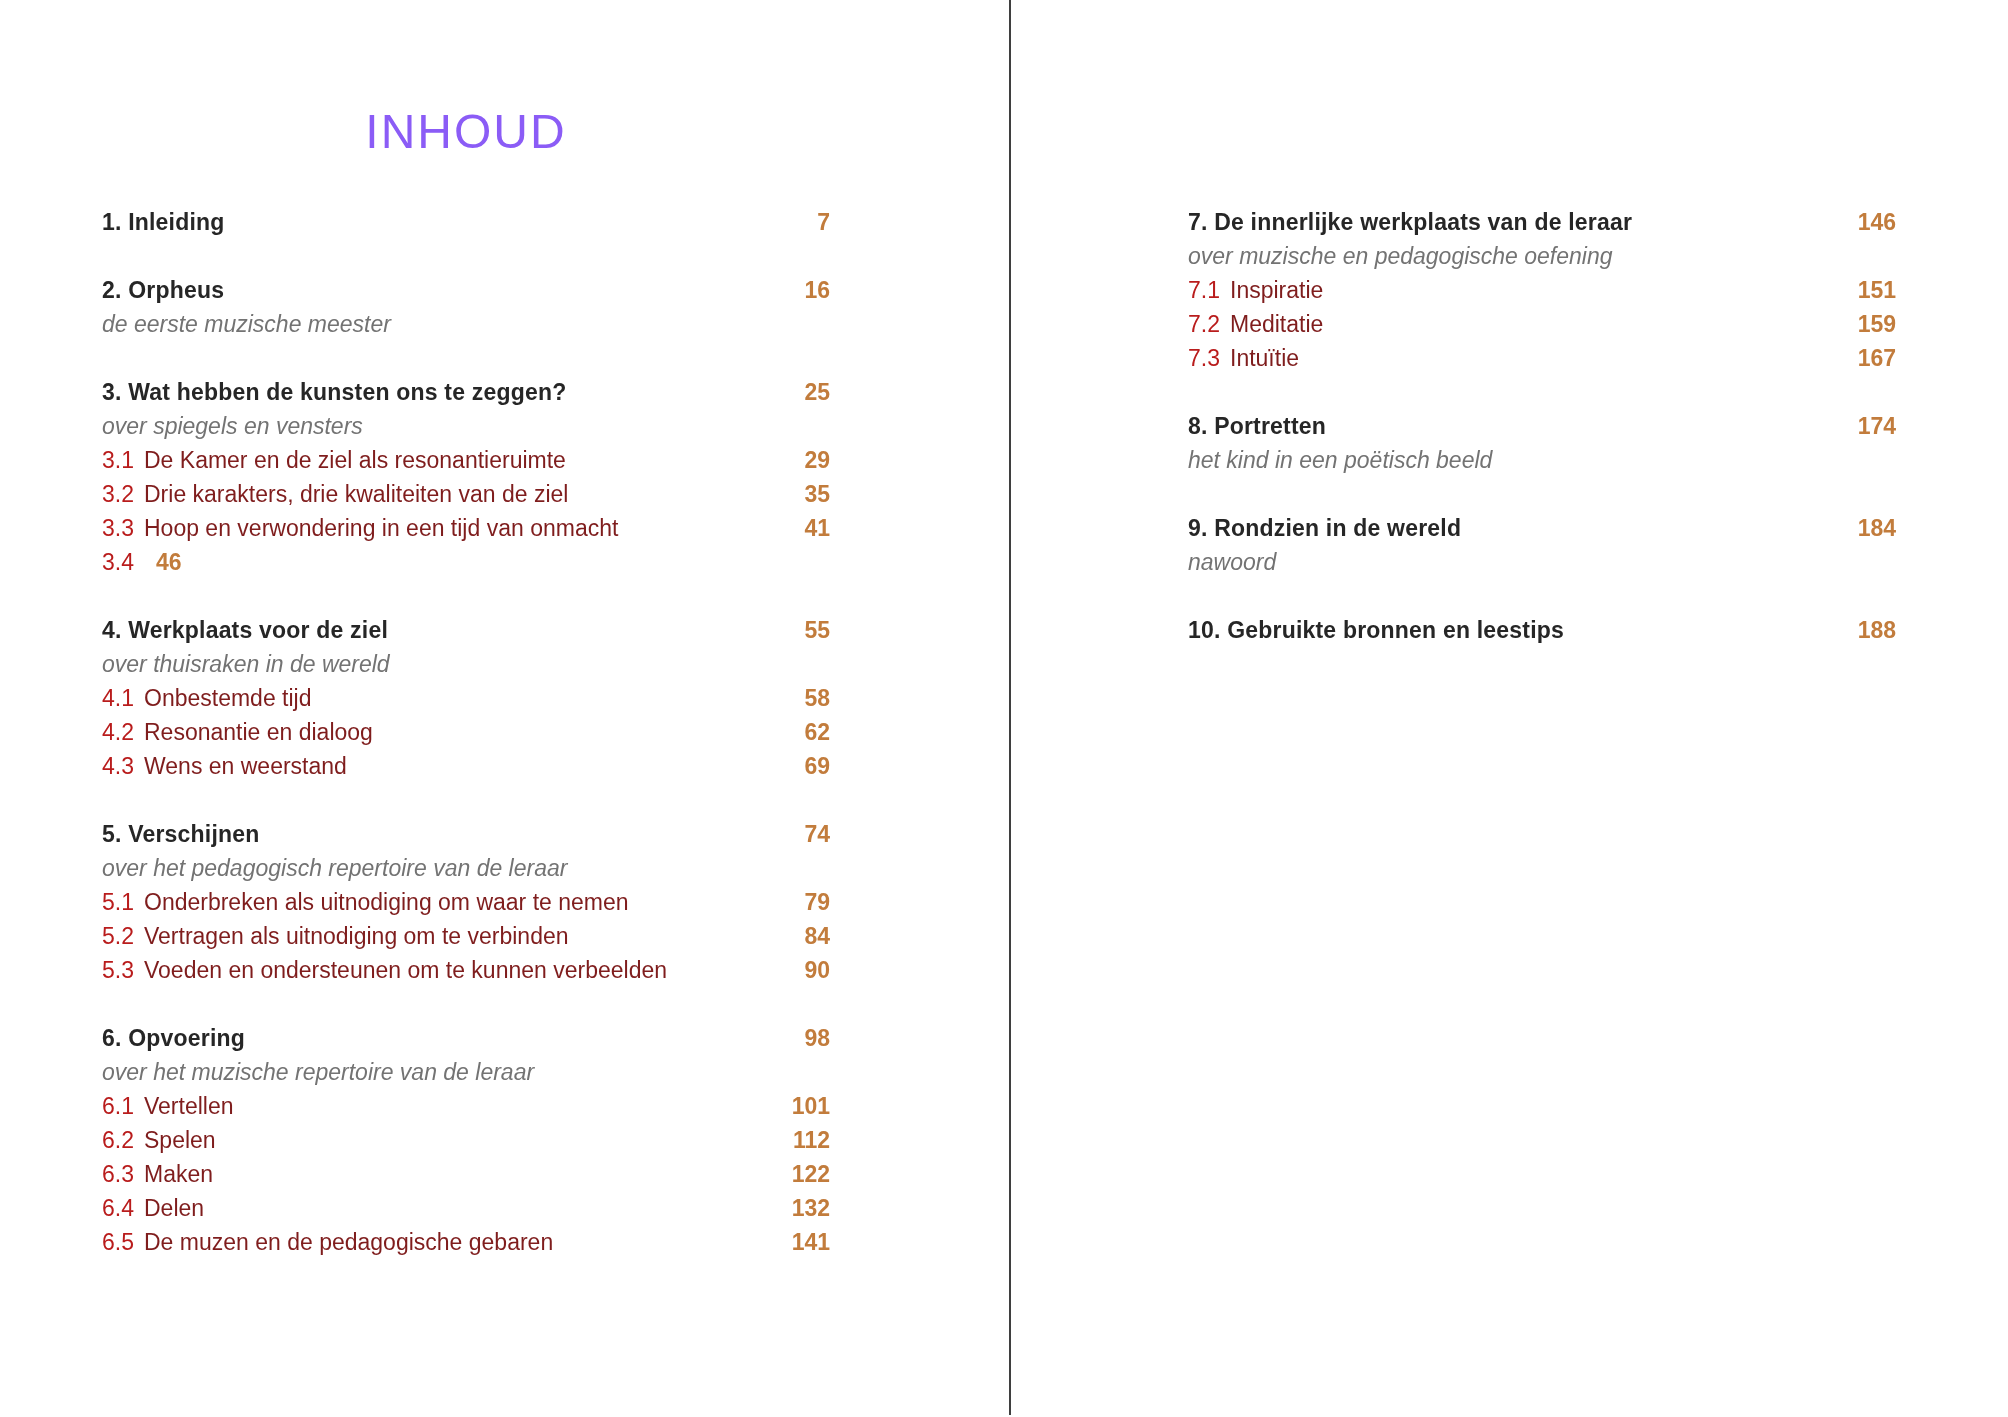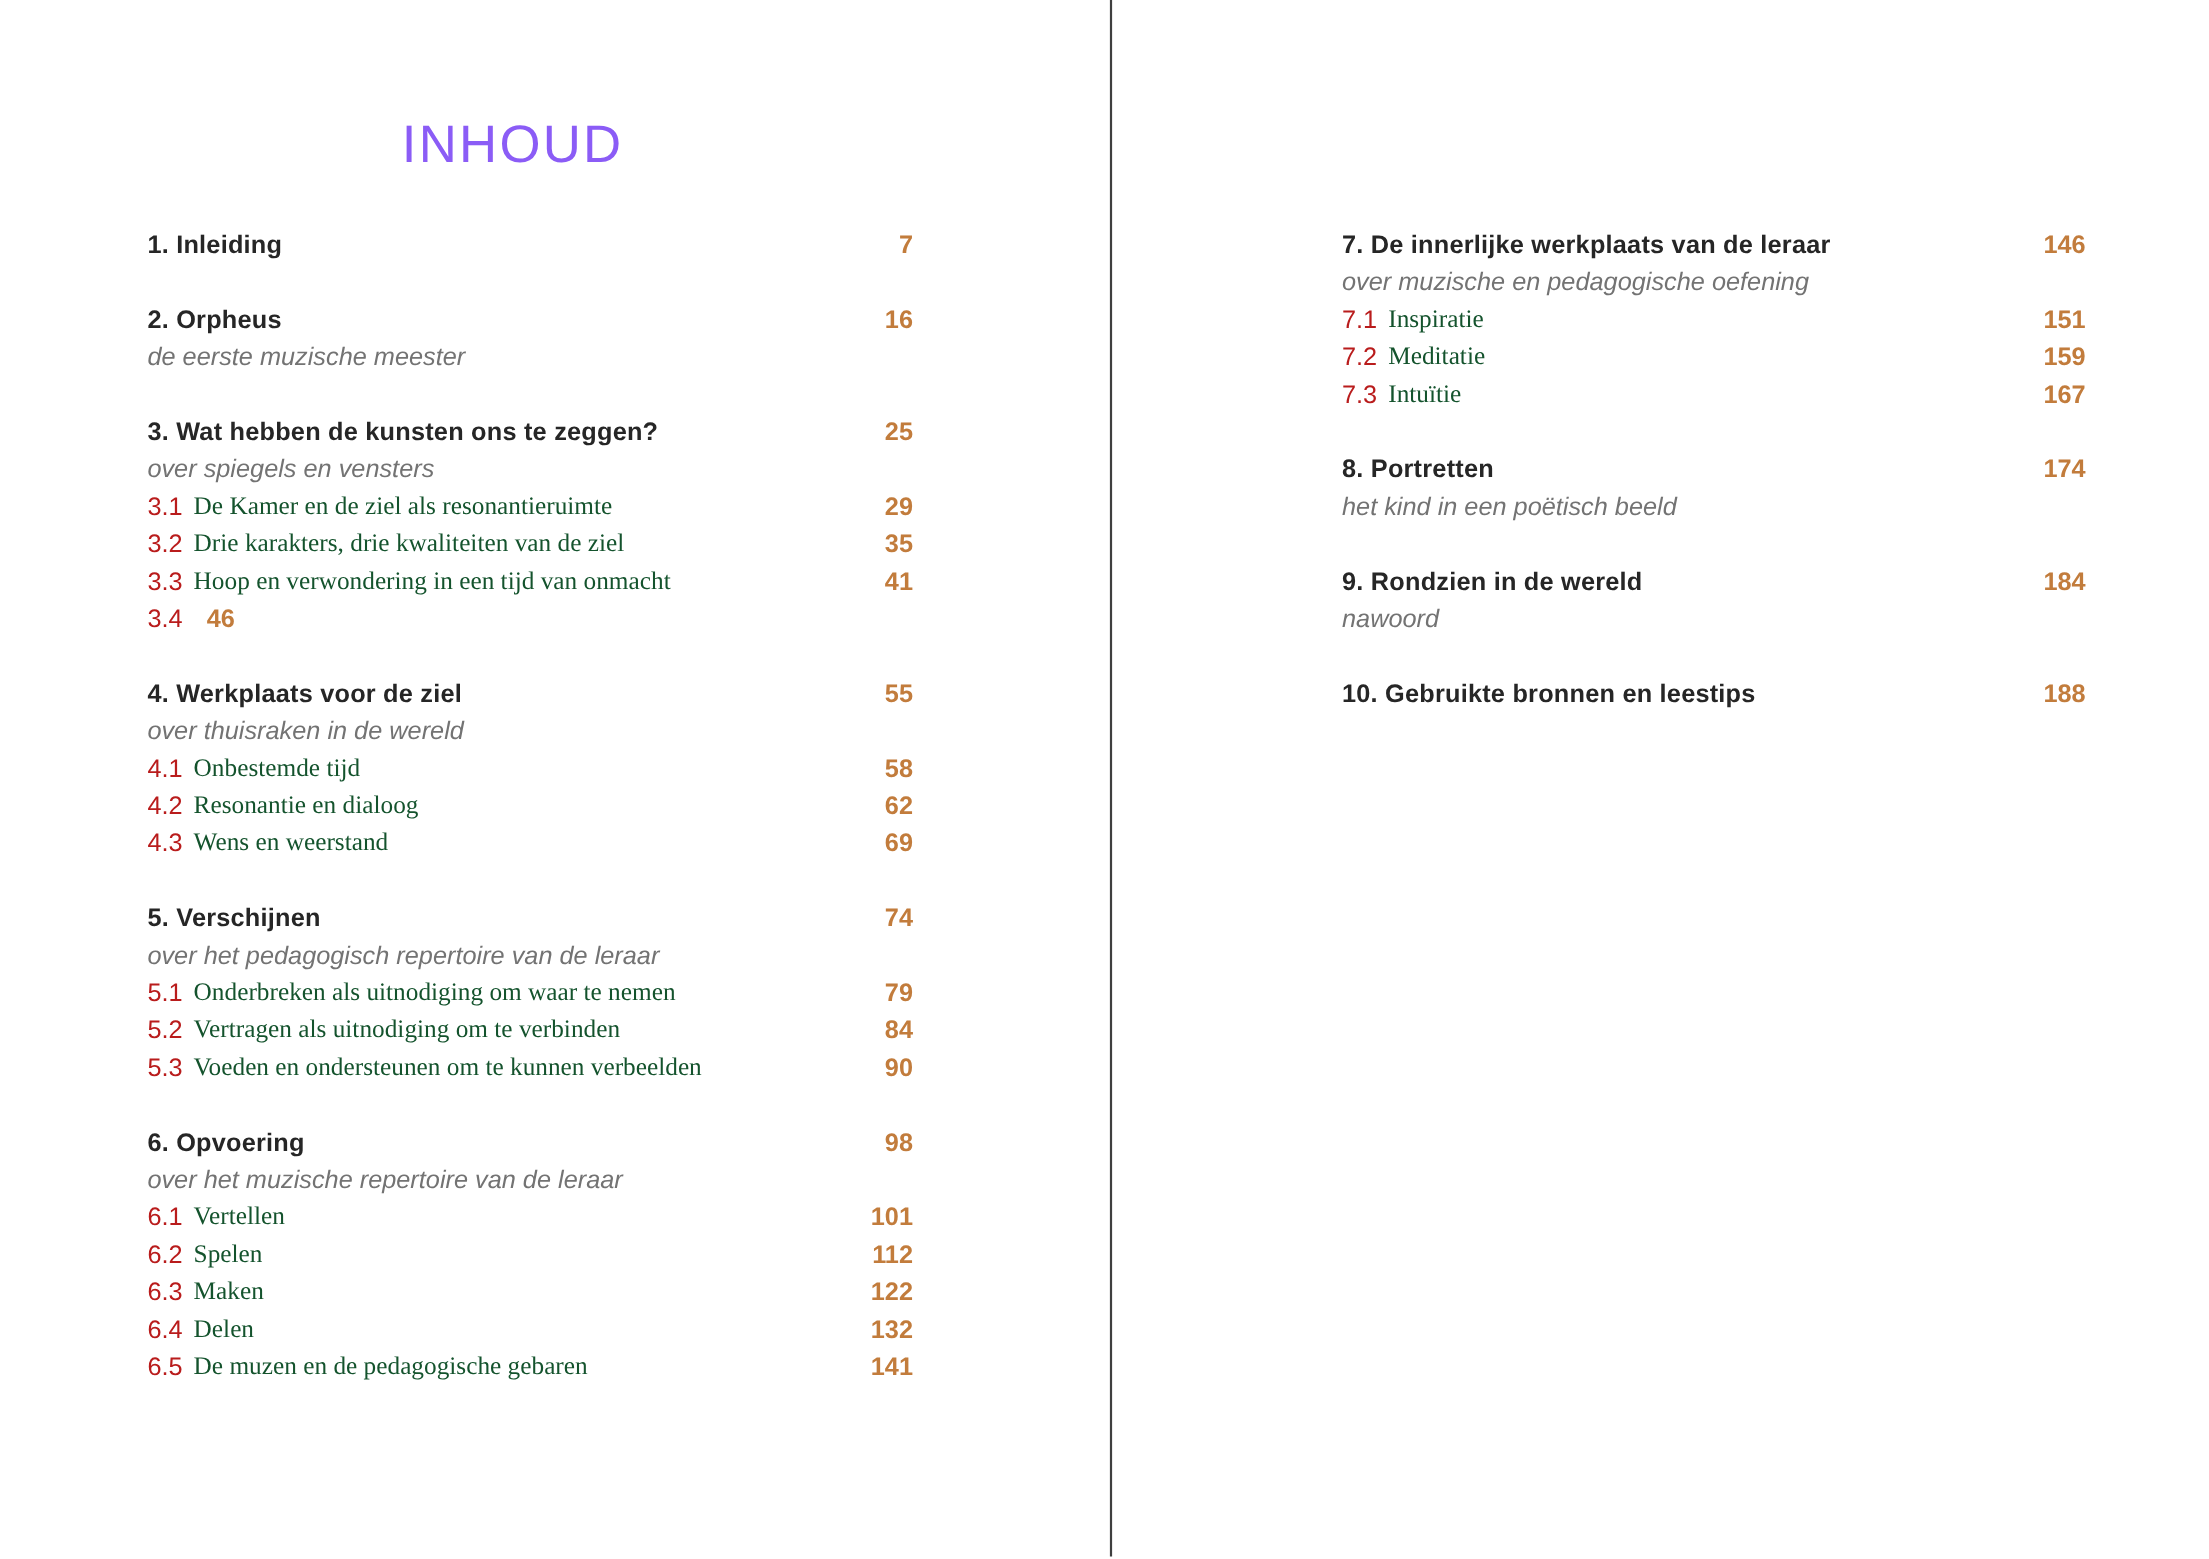--- a/index.html
+++ b/index.html
@@ -35,33 +35,33 @@
   }
   .col {
     position: absolute;
     top: 205px;
     font-size: 23px;
     line-height: 34px;
   }
   .col-left  { left: 102px;  width: 728px; }
   .col-right { left: 1188px; width: 708px; }
   .chapter { margin-bottom: 34px; }
-  .row { display: flex; align-items: flex-start; margin-left: 32px; }
+  .row { display: flex; align-items: flex-start; }
   .chapter-title {
     flex: 1 1 auto;
     font-weight: 700;
     color: #262626;
     letter-spacing: 0.2px;
   }
   .subtitle {
     font-style: italic;
     color: #737373;
   }
   .sec-num { flex: 0 0 42px; color: #b91c1c; }
-  .sec-title { flex: 1 1 auto; color: #14532d; font-family: Liberation Serif, serif; }
+  .sec-title { flex: 1 1 auto; color: #7f1d1d; }
   .page-num {
     flex: 0 0 auto;
     color: #c27c3c;
     font-weight: 600;
     text-align: right;
     white-space: nowrap;
     padding-left: 12px;
   }
 </style>
 </head>

